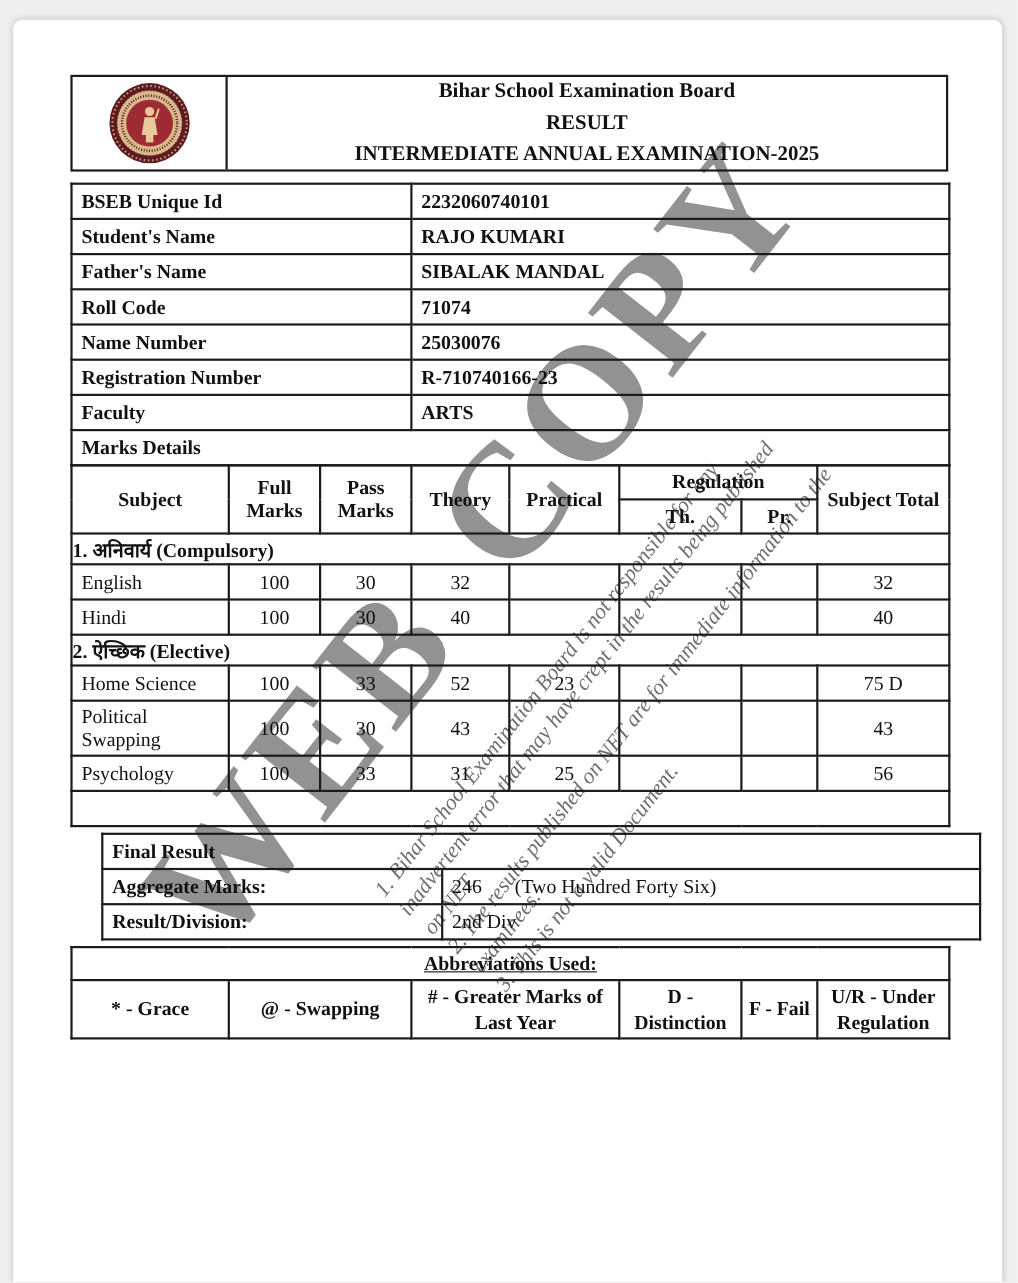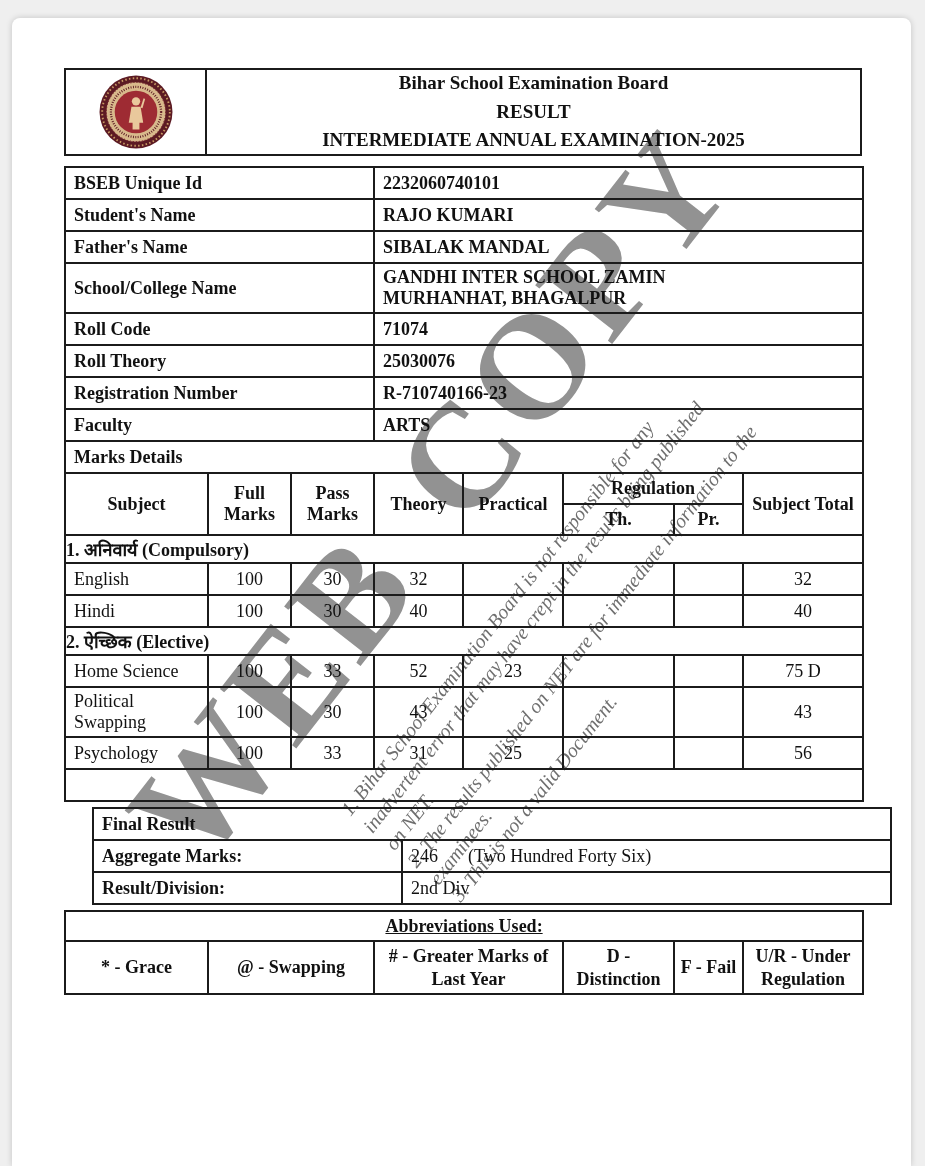--- a/index.html
+++ b/index.html
@@ -116,31 +116,25 @@
           </tr>
           <tr>
             <td class="info-label">Student's Name</td>
             <td class="info-value">RAJO KUMARI</td>
           </tr>
           <tr>
             <td class="info-label">Father's Name</td>
             <td class="info-value">SIBALAK MANDAL</td>
           </tr>
           <tr>
-            <td class="info-label">School/College Name</td>
-            <td class="info-value">
-                <span class="school-value">GANDHI INTER SCHOOL ZAMIN MURHANHAT, BHAGALPUR</span>
-              </td>
-          </tr>
-          <tr>
             <td class="info-label">Roll Code</td>
             <td class="info-value">71074</td>
           </tr>
           <tr>
-            <td class="info-label">Roll Theory</td>
+            <td class="info-label">Name Number</td>
             <td class="info-value">25030076</td>
           </tr>
           <tr>
             <td class="info-label">Registration Number</td>
             <td class="info-value">R-710740166-23</td>
           </tr>
           <tr>
             <td class="info-label">Faculty</td>
             <td class="info-value">ARTS</td>
           </tr>

